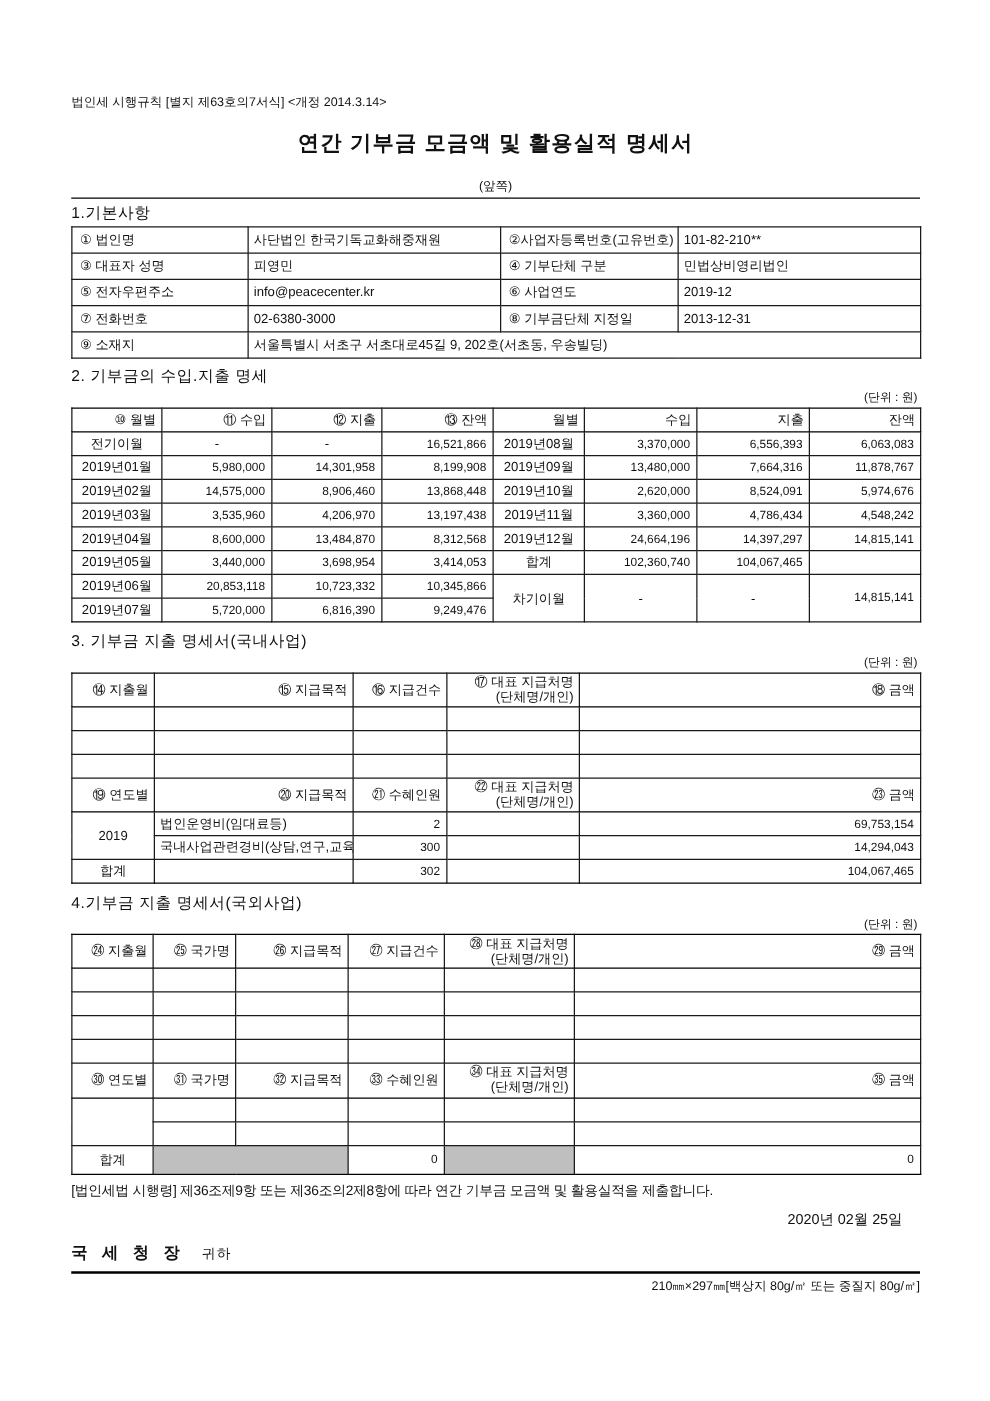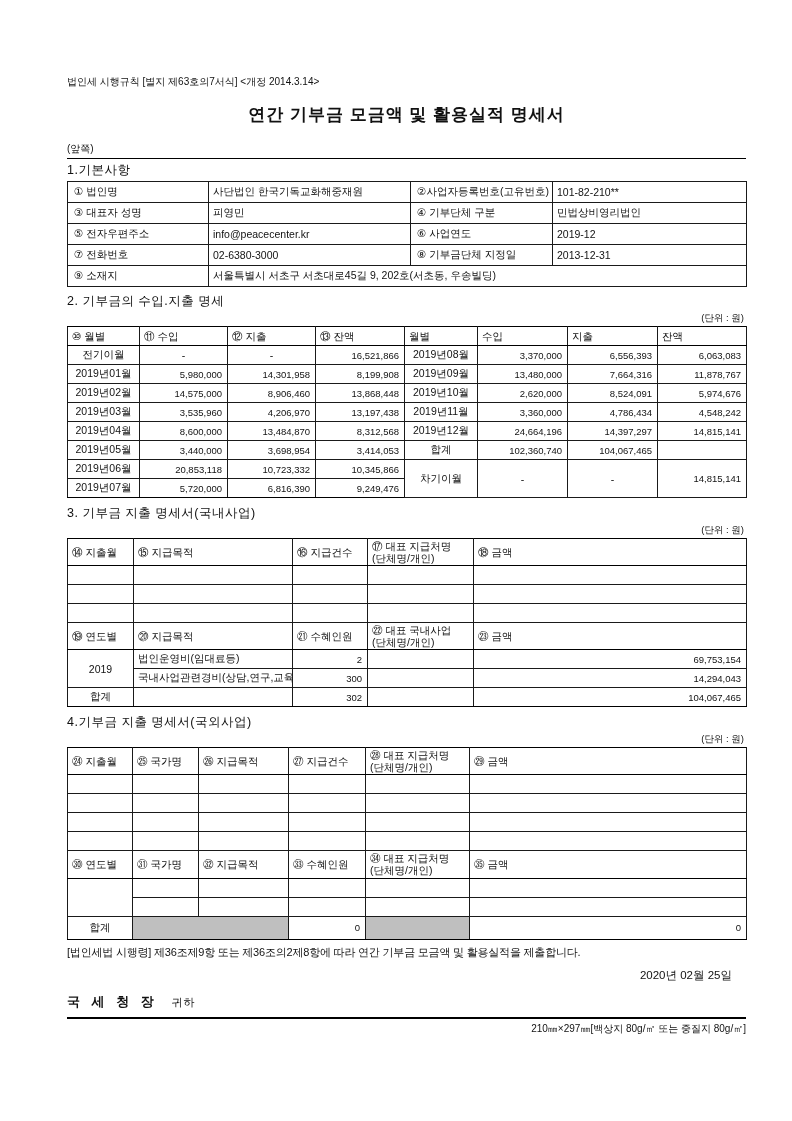--- a/index.html
+++ b/index.html
@@ -1,32 +1,32 @@
 <!DOCTYPE html>
 <html><head>
 <meta charset="utf-8">
 <style>
   * { margin:0; padding:0; box-sizing:border-box; }
   html,body { background:#fff; }
   body { width:792px; height:1121px; font-family:"Liberation Sans","DejaVu Sans",sans-serif; color:#111; }
   .page { position:relative; width:792px; height:1121px; background:#fff; overflow:hidden; }
-  .content { position:absolute; left:67px; top:75px; width:679px; }
+  .content { position:absolute; left:57px; top:75px; width:679px; }
 
   .top-note { font-size:10px; letter-spacing:0px; }
   .doc-title { text-align:center; font-size:17px; font-weight:bold; margin-top:14px; letter-spacing:1px; }
-  .front-side { text-align:left; font-size:10px; margin-top:16px; margin-bottom:2px; }
+  .front-side { text-align:center; font-size:10px; margin-top:16px; margin-bottom:2px; }
   .rule { border-top:1.6px solid #000; }
   .sec-title { font-size:12.5px; margin:3px 0 2px 0; letter-spacing:0.5px; }
   .unit { text-align:right; font-size:9.5px; margin:1px 2px 1px 0; }
 
   table { border-collapse:collapse; width:679px; table-layout:fixed; }
   td { border:1px solid #1a1a1a; font-size:10.5px; padding:1px 4px; height:19px; overflow:hidden; white-space:nowrap; }
   .t1 td { height:21px; }
   .lab { padding-left:6px; }
-  .th { text-align:left; white-space:pre-line; line-height:1.15;margin-top:24px; }
+  .th { text-align:right; white-space:pre-line; line-height:1.15;margin-top:24px; }
   .hrow td { border-top:1.8px solid #000; border-bottom:1.5px solid #000; }
   .bend td { border-bottom:1.8px solid #000; }
   .num { text-align:right; font-size:9.5px; padding-right:5px; }
   .ctr { text-align:center; }
   .total-top td { border-top:1.6px solid #000; }
   .gray { background:#bfbfbf; }
   .hd2 td { height:27px; }
 
   .decl { font-size:11px; margin-top:5px; letter-spacing:-0.2px; }
   .date-line { text-align:right; font-size:11.5px; margin-top:8px; padding-right:14px; }
@@ -232,21 +232,21 @@
             <td></td>
             <td></td>
             <td></td>
             <td></td>
             <td></td>
           </tr>
       <tr class="hrow hd2">
         <td class="th">⑲ 연도별</td>
         <td class="th">⑳ 지급목적</td>
         <td class="th">㉑ 수혜인원</td>
-        <td class="th">㉒ 대표 국내사업
+        <td class="th">㉒ 대표 지급처명
 (단체명/개인)</td>
         <td class="th">㉓ 금액</td>
       </tr>
       <tr>
         <td class="ctr" rowspan="2">2019</td>
         <td>법인운영비(임대료등)</td>
         <td class="num">2</td>
         <td></td>
         <td class="num">69,753,154</td>
       </tr>

